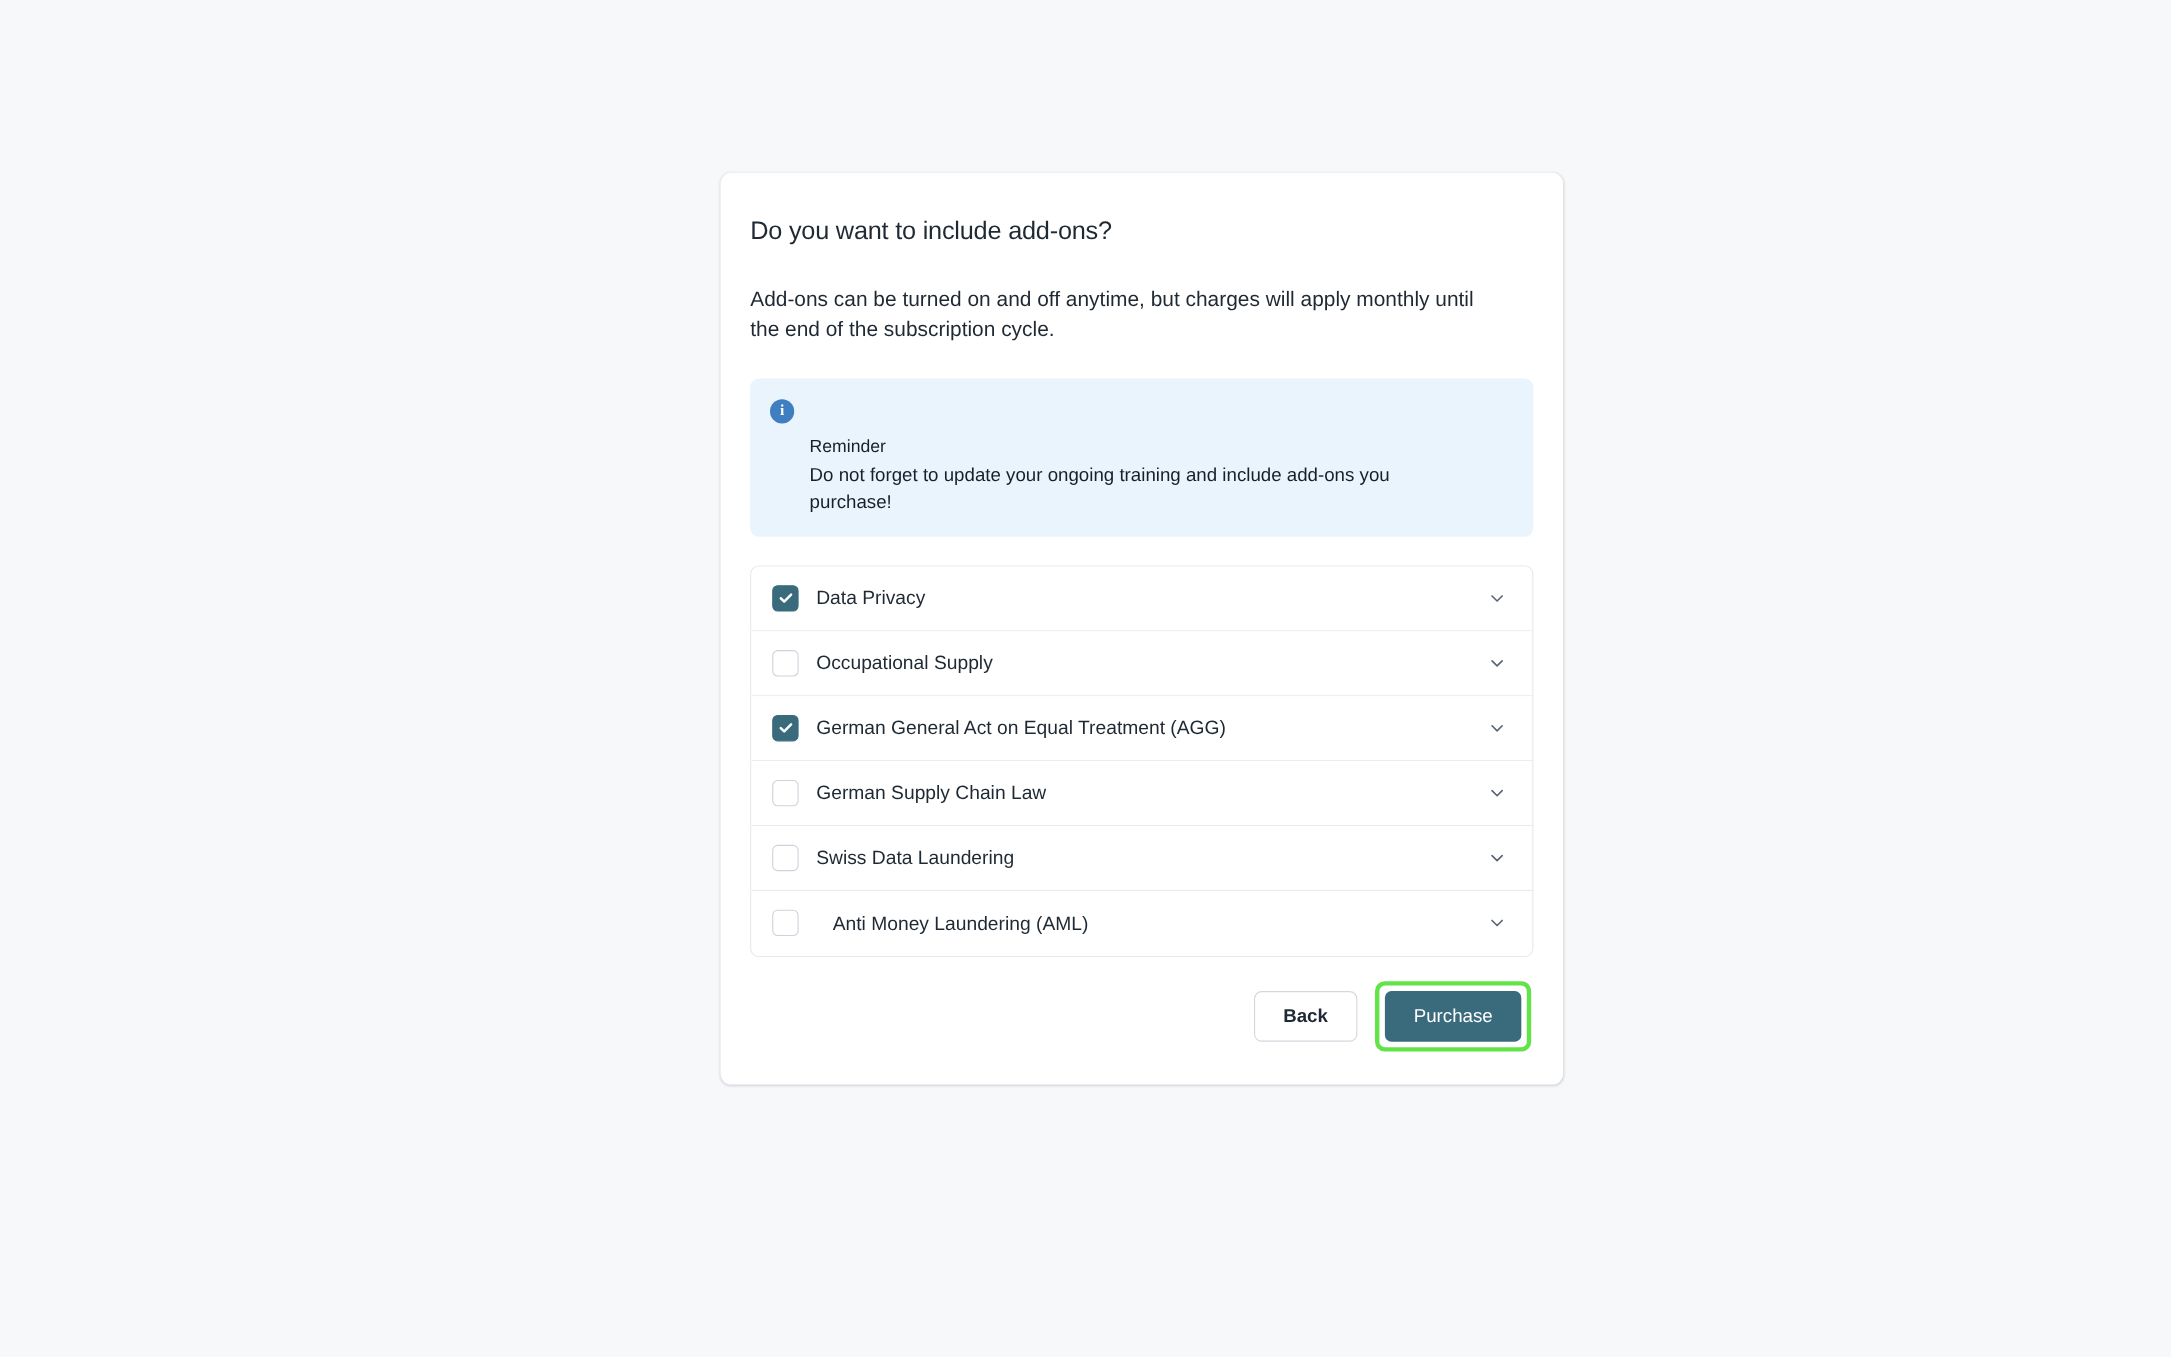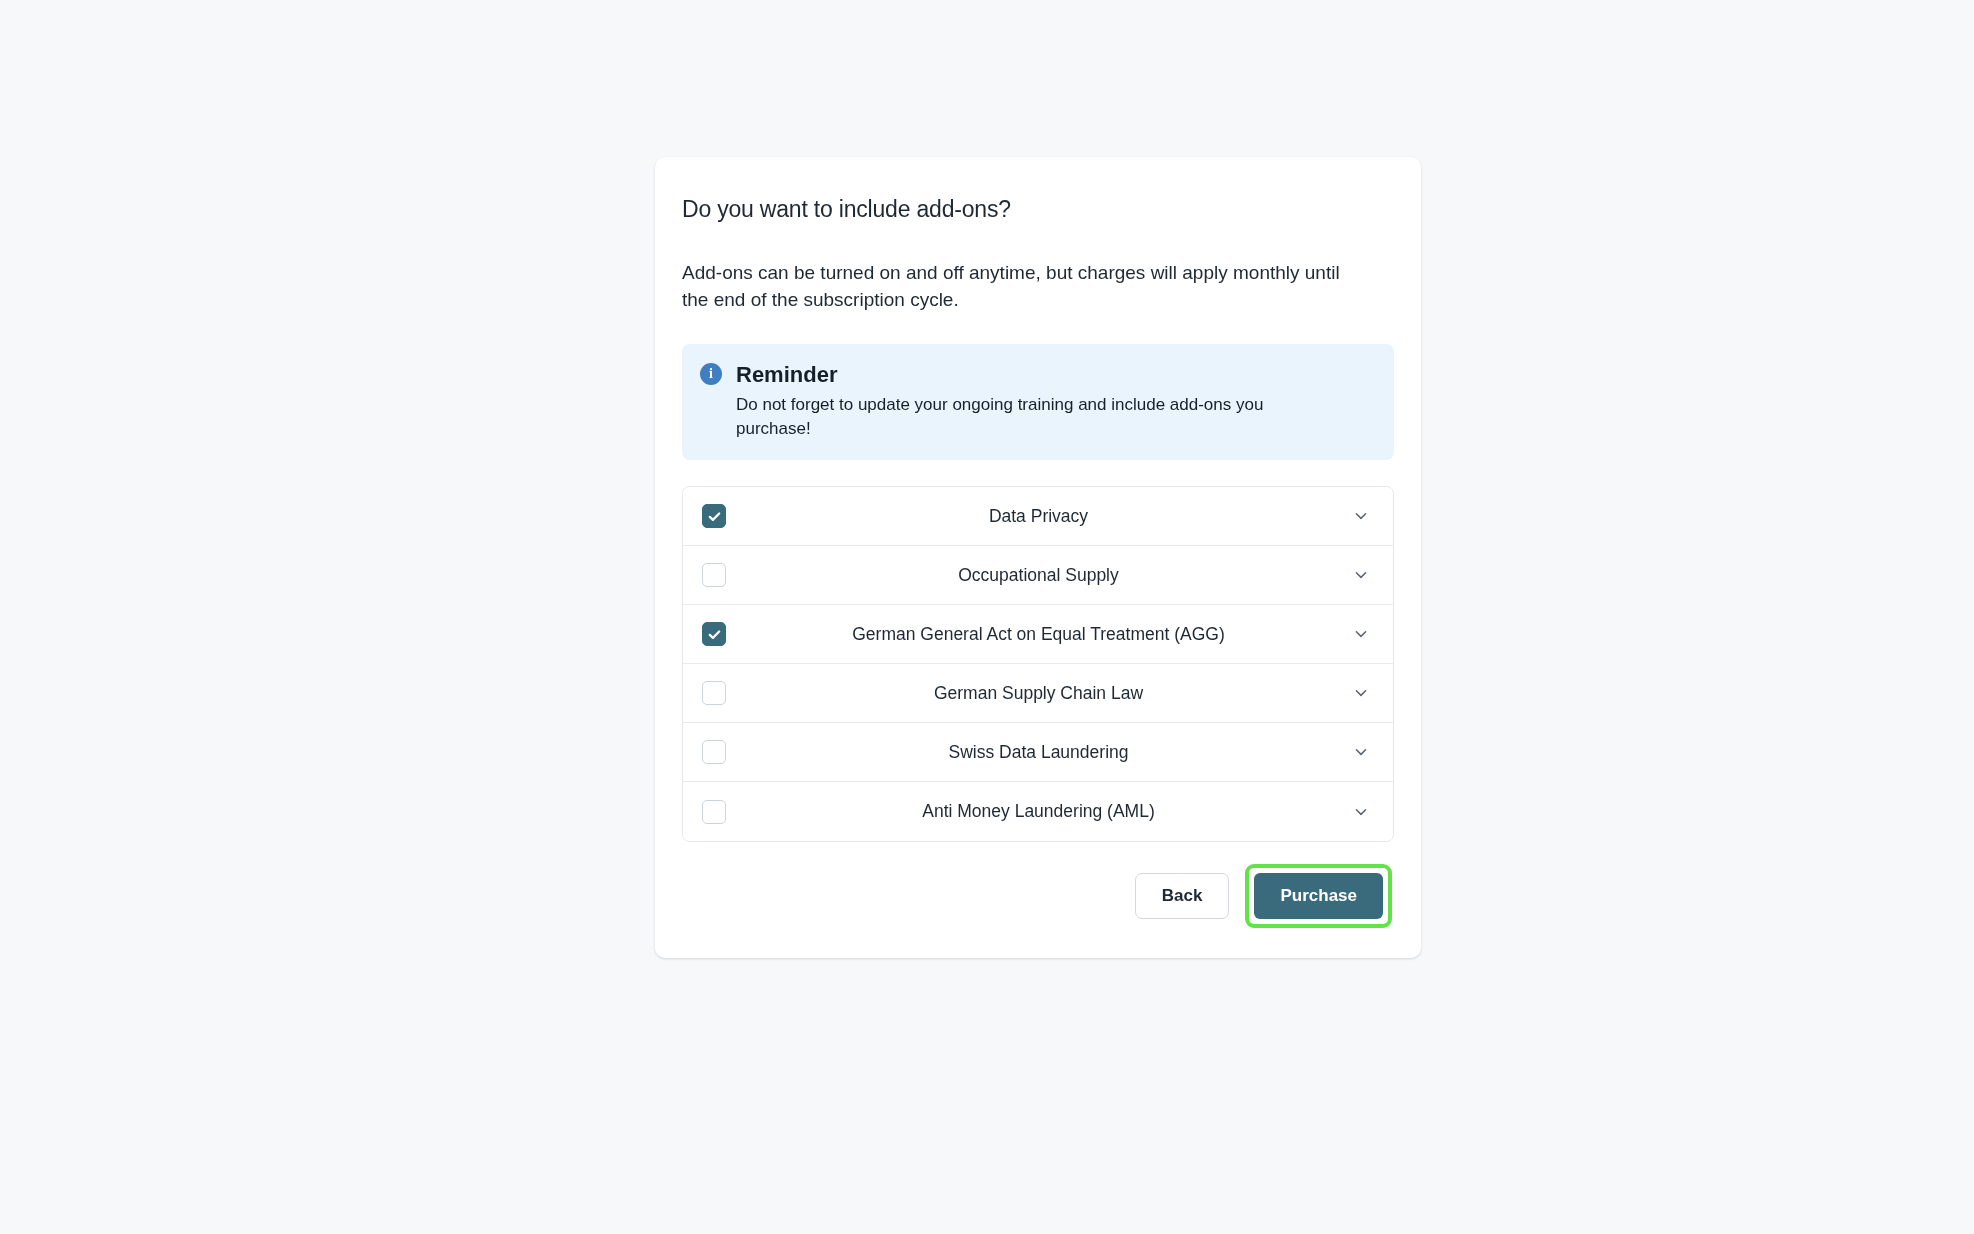--- a/index.html
+++ b/index.html
@@ -62,38 +62,38 @@
     font-size: 14px;
     font-weight: bold;
     font-family: "Liberation Serif", serif;
     display: flex;
     align-items: center;
     justify-content: center;
     margin-top: 3px;
   }
   .reminder-body { flex: 1 1 auto; }
   .reminder-title {
-    font-size: 22px;
-    font-weight: bold;
+    font-size: 16px;
+    font-weight: normal;
     color: #15202b;
     line-height: 1.4;
+    margin-top: 36px;
   }
   .reminder-text {
     font-size: 17px;
     color: #15202b;
     line-height: 1.45;
     margin-top: 2px;
     max-width: 600px;
   }
   .addon-list {
     margin-top: 26px;
     border: 1px solid #e4e7ec;
     border-radius: 8px;
     overflow: hidden;
-    text-align: center;
   }
   .addon-row {
     display: flex;
     align-items: center;
     gap: 16px;
     padding: 0 22px 0 19px;
     height: 59px;
     border-bottom: 1px solid #e8eaee;
     background: #ffffff;
     cursor: pointer;
@@ -155,21 +155,21 @@
     border-radius: 9px;
     padding: 5px;
     display: inline-flex;
   }
   .btn-purchase {
     background: #3a6b7d;
     border: none;
     border-radius: 6px;
     color: #ffffff;
     font-size: 17px;
-    font-weight: bold;
+    font-weight: normal;
     padding: 13px 26px;
     cursor: pointer;
     font-family: "Liberation Sans", sans-serif;
   }
 </style>
 </head>
 <body>
 
 <div class="page">
   <div class="card">

